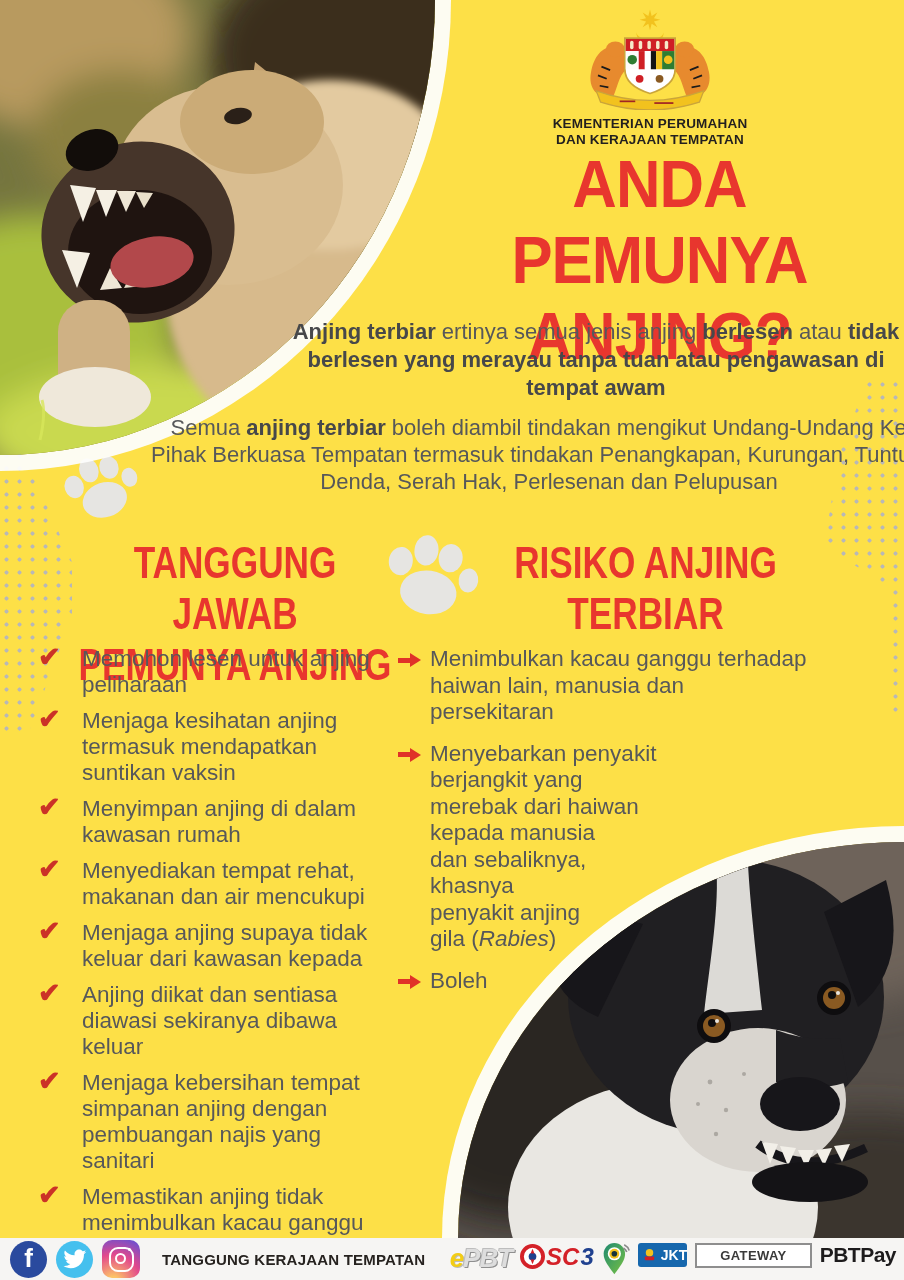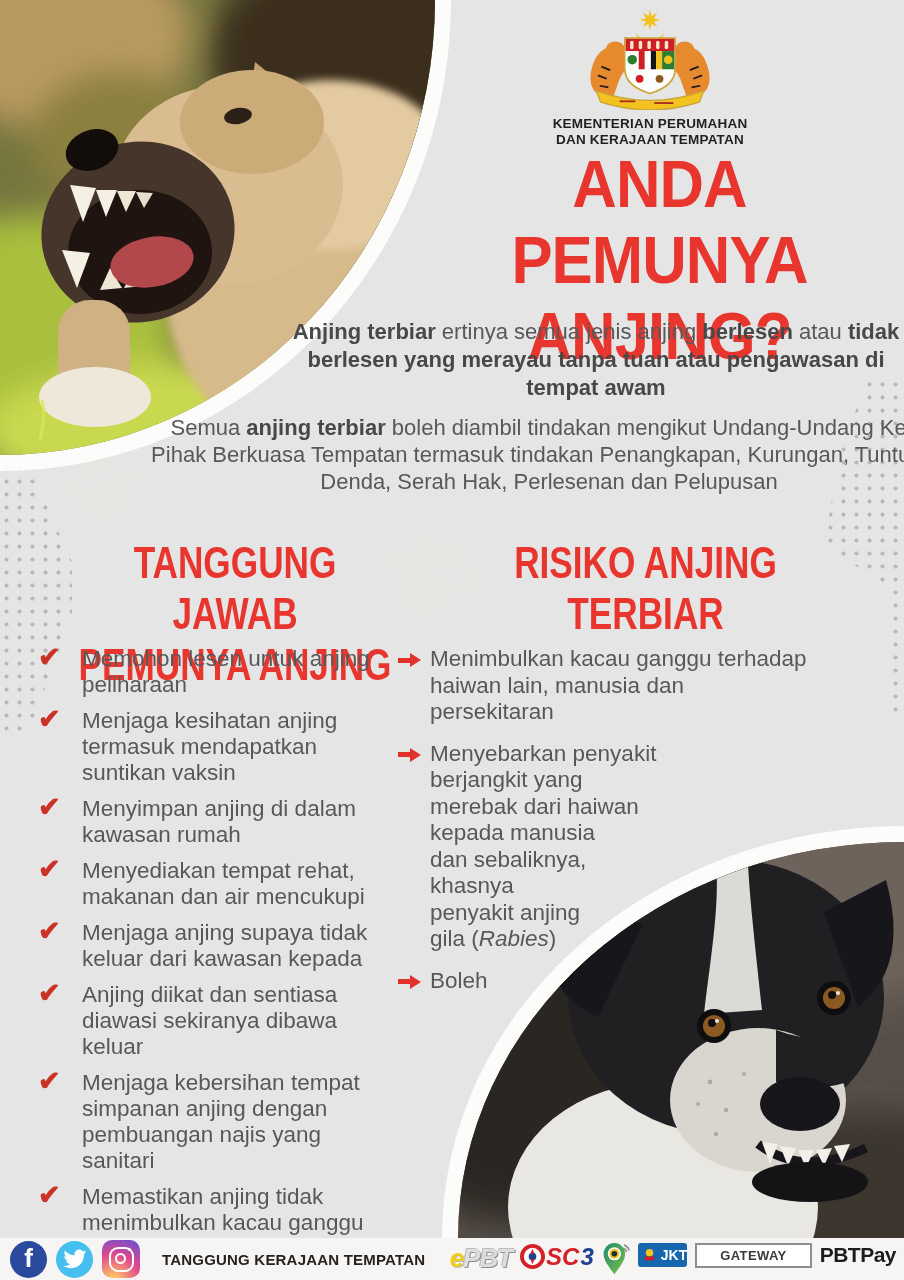--- a/index.html
+++ b/index.html
@@ -1,18 +1,18 @@
 <!DOCTYPE html>
 <html><head>
 <meta charset="utf-8">
 <style>
   html,body{margin:0;padding:0;}
   .poster{
     position:relative; width:904px; height:1280px; overflow:hidden;
-    background:#e5e5e5; font-family:"Liberation Sans", sans-serif;
+    background:#fde047; font-family:"Liberation Sans", sans-serif;
   }
   
   .dots{
     position:absolute; z-index:0;
     background-image:radial-gradient(circle,#b9b8b6 1.8px, transparent 2.3px);
     background-size:13px 13px;
   }
   .dots-left{ left:0; top:436px; width:72px; height:300px;
     clip-path:polygon(0 0, 22% 0, 100% 42%, 100% 60%, 38% 100%, 0 100%);}
   .dots-right{ right:0; top:378px; width:80px; height:335px;

